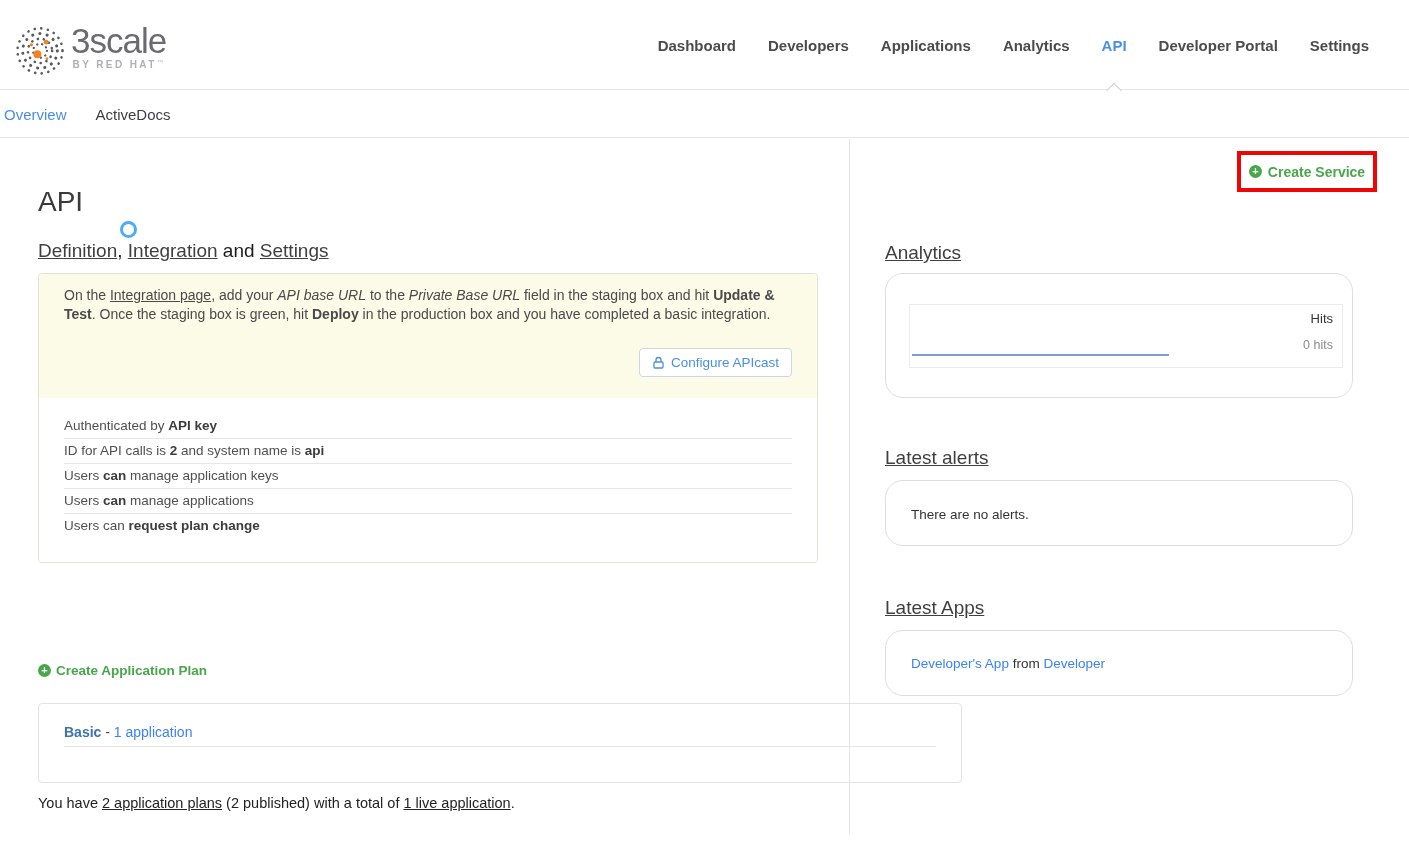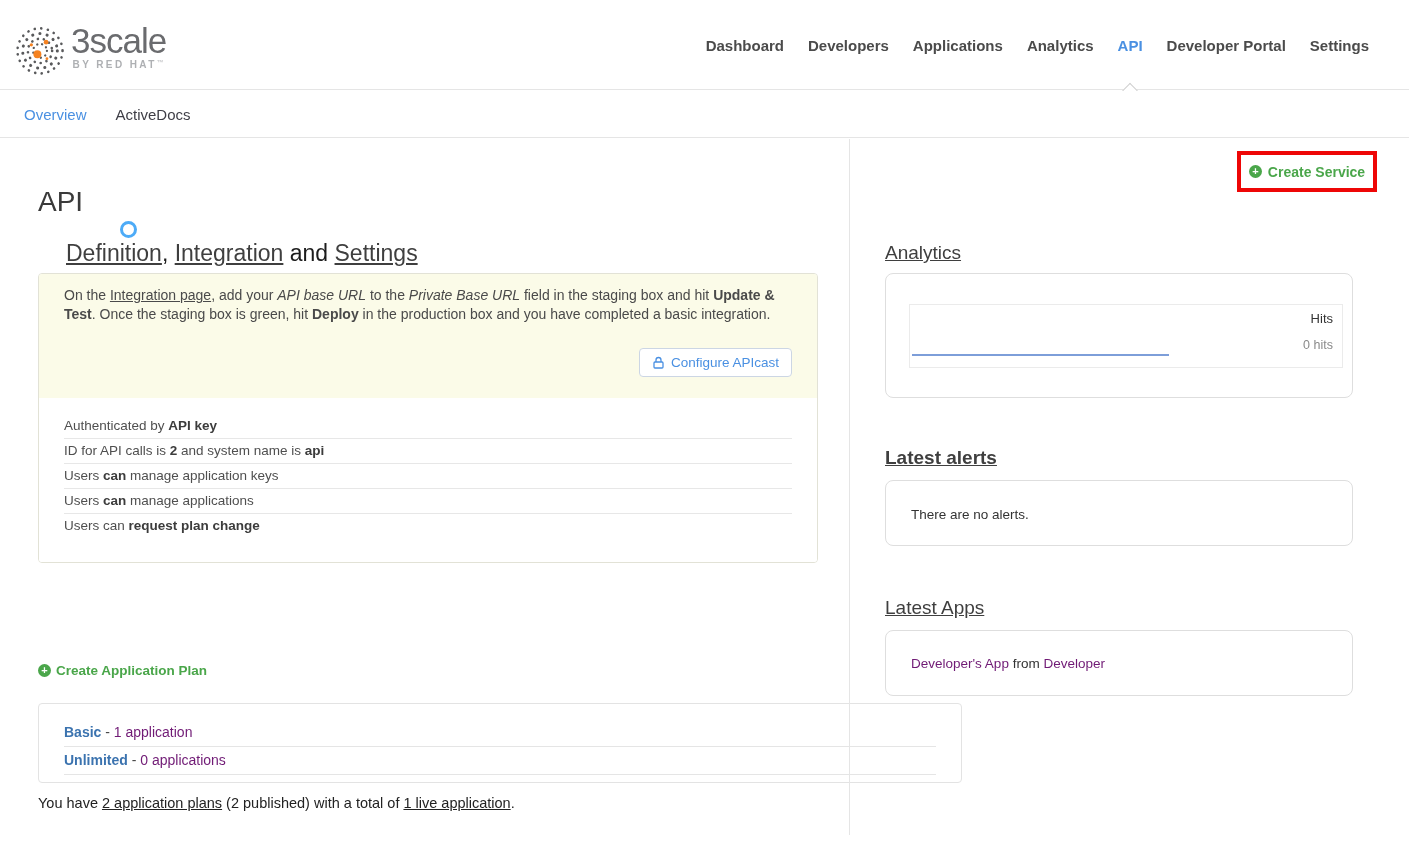--- a/index.html
+++ b/index.html
@@ -8,46 +8,46 @@
   .screen { position:relative; width:1409px; height:857px; background:#fff; overflow:hidden; }
 
   
   .topbar { position:absolute; top:0; left:0; width:1409px; height:90px; background:#fff; border-bottom:1px solid #e5e5e5; }
   .logo { position:absolute; left:14px; top:24px; display:flex; align-items:flex-start; cursor:pointer; }
   .logo-text { margin-left:5px; }
   .logo-name { font-size:35px; line-height:34px; color:#6a6b6e; letter-spacing:-1px; }
   .logo-by { font-size:10px; font-weight:700; letter-spacing:2.4px; color:#aeb0b3; text-align:right; margin-top:1px; }
   .logo-tm { font-size:7px; vertical-align:top; color:#c8c9cb; }
 
-  .top-nav { position:absolute; right:40px; top:0; height:90px; display:flex; align-items:center; gap:24px; }
+  .top-nav { position:absolute; right:40px; top:0; height:90px; display:flex; align-items:center; gap:32px; }
   .nav-item { position:relative; font-size:15px; font-weight:700; color:#4b4b4b; cursor:pointer; height:90px; display:flex; align-items:center; }
   .nav-item.active { color:#4a90e2; }
   .notch { position:absolute; left:50%; bottom:-6px; width:11px; height:11px; background:#fff;
            border-left:1px solid #cfcfcf; border-top:1px solid #cfcfcf; transform:translateX(-50%) rotate(45deg); }
 
   
-  .subnav { position:absolute; top:91px; left:0; width:1409px; height:47px; background:#fff; border-bottom:1px solid #e5e5e5; display:flex; align-items:center; padding-left:24px; gap:29px; }
+  .subnav { position:absolute; top:91px; left:0; width:1409px; height:47px; background:#fff; border-bottom:1px solid #e5e5e5; display:flex; align-items:center; padding-left:4px; gap:29px; }
   .subnav-item { font-size:15px; color:#3e3e46; cursor:pointer; }
   .subnav-item.active { color:#4a90e2; }
 
   
   .annot-box { position:absolute; left:1237px; top:151px; width:140px; height:41px; border:4px solid #ee0606; }
   .annot-circle { position:absolute; left:120px; top:221px; width:17px; height:17px; border:3px solid #4dabf7; border-radius:50%; }
 
   
   .create-service-btn { width:100%; height:100%; background:#fff; border:0; display:flex; align-items:center; justify-content:center; gap:6px;
                         font-family:inherit; font-size:14px; font-weight:700; color:#4aa64a; cursor:pointer; }
   .plus-icon { display:inline-block; width:13px; height:13px; border-radius:50%; background:#4aa64a; color:#fff; font-size:11px; font-weight:700;
                line-height:13px; text-align:center; }
   .help-icon { display:inline-block; width:17px; height:17px; border-radius:50%; border:1px solid #9aa0a6; color:#4a90e2;
                font-size:11px; font-weight:700; line-height:15px; text-align:center; margin-left:8px; vertical-align:3px; cursor:pointer; }
 
   
   .page-title { position:absolute; left:38px; top:186px; font-size:28px; font-weight:400; color:#3a3a3a; }
-  .def-links { position:absolute; left:38px; top:240px; font-size:23px; color:#1c1c1c;margin-left:28px; }
+  .def-links { position:absolute; left:38px; top:240px; font-size:19px; color:#1c1c1c; }
   .def-links .s-lu { color:#3f3f3f; }
 
   .panel { position:absolute; left:38px; top:273px; width:780px; border:1px solid #e2e2d6; border-radius:4px; overflow:hidden; background:#fff; }
   .panel-yellow { background:#fbfbe8; padding:12px 25px 21px; }
   .panel-yellow p { font-size:14px; line-height:19px; color:#4a4a4a; width:715px; }
   .apicast-row { text-align:right; margin-top:24px; }
   .apicast-btn { display:inline-flex; align-items:center; gap:6px; background:#fff; border:1px solid #ccd6e4; border-radius:4px;
                  padding:6px 12px; font-family:inherit; font-size:13.5px; color:#4a90e2; cursor:pointer; }
   .panel-list { background:#fff; padding:16px 25px 24px; }
   .detail-row { font-size:13.5px; color:#4f4f4f; padding:4px 0 5px; border-bottom:1px solid #e7e7e7; }
@@ -62,39 +62,39 @@
   .plans-panel { position:absolute; left:38px; top:703px; width:924px; height:80px; border:1px solid #e3e3e3; border-radius:4px; background:#fff; padding:15px 25px 8px; }
   .plan-row { font-size:14px; color:#4a4a4a; padding:5px 0 6px; border-bottom:1px solid #e5e5e5; }
 
   .plans-summary { position:absolute; left:38px; top:795px; font-size:14.5px; color:#222; }
 
   
   .v-divider { position:absolute; left:849px; top:139px; width:1px; height:696px; background:#e5e5e5; }
 
   
   .side-heading { position:absolute; left:885px; font-size:19px; color:#3f3f3f; text-decoration:underline; cursor:pointer; }
-  .side-panel { position:absolute; left:885px; width:468px; border:1px solid #dedede; border-radius:8px; background:#fff; }
+  .side-panel { position:absolute; left:885px; width:468px; border:1px solid #dedede; border-radius:18px; background:#fff; }
 
   .analytics-panel { top:273px; height:125px; }
   .chart-box { position:absolute; left:23px; top:30px; width:434px; height:64px; border:1px solid #ebebeb; background:#fff; }
   .chart-legend { position:absolute; top:6px; right:9px; font-size:13px; color:#333; }
   .chart-value { position:absolute; top:33px; right:9px; font-size:12.5px; color:#8a8a8a; }
   .chart-line { position:absolute; left:2px; top:49px; width:257px; height:2px; background:#7d9ed9; }
 
   .alerts-panel { top:480px; height:66px; }
   .alerts-empty { padding:26px 0 0 25px; font-size:13.5px; color:#333; }
 
   .apps-panel { top:630px; height:66px; }
   .apps-row { padding:25px 0 0 25px; font-size:13.5px; color:#333; }
 
   
   .s-b { font-weight:700; }
   .s-i { font-style:italic; }
   .s-lu { text-decoration:underline; cursor:pointer; }
-  .s-lb { color:#701a75; cursor:pointer; }
+  .s-lb { color:#3b82f6; cursor:pointer; }
   .s-lbb { color:#3b73af; font-weight:700; cursor:pointer; }
 
   .lock-icon { display:inline-block; }
 </style>
 </head>
 <body>
 
 <div class="screen">
 
   <div class="topbar">
@@ -179,36 +179,35 @@
   </div>
 
   <div class="plans-head">
     <div class="create-plan-link">
       <span class="plus-icon">+</span>
       <span>Create Application Plan</span>
     </div>
   </div>
   <div class="plans-panel">
       <div class="plan-row"><span class="s-lbb">Basic</span><span> - </span><span class="s-lb">1 application</span></div>
-      <div class="plan-row"><span class="s-lbb">Unlimited</span><span> - </span><span class="s-lb">0 applications</span></div>
     </div>
   <div class="plans-summary"><span>You have </span><span class="s-lu">2 application plans</span><span> (2 published) with a total of </span><span class="s-lu">1 live application</span><span>.</span></div>
 
   <div class="v-divider"></div>
 
   <div class="side-heading" style="top:242px;">Analytics</div>
   <div class="side-panel analytics-panel">
     <div class="chart-box">
       <div class="chart-legend">Hits</div>
       <div class="chart-value">0 hits</div>
       <div class="chart-line"></div>
     </div>
   </div>
 
-  <div class="side-heading" style="top:447px;font-weight:bold;">Latest alerts</div>
+  <div class="side-heading" style="top:447px;">Latest alerts</div>
   <div class="side-panel alerts-panel">
     <div class="alerts-empty">There are no alerts.</div>
   </div>
 
   <div class="side-heading" style="top:597px;">Latest Apps</div>
   <div class="side-panel apps-panel">
     <div class="apps-row"><span class="s-lb">Developer's App</span><span> from </span><span class="s-lb">Developer</span></div>
   </div>
 
 </div>

